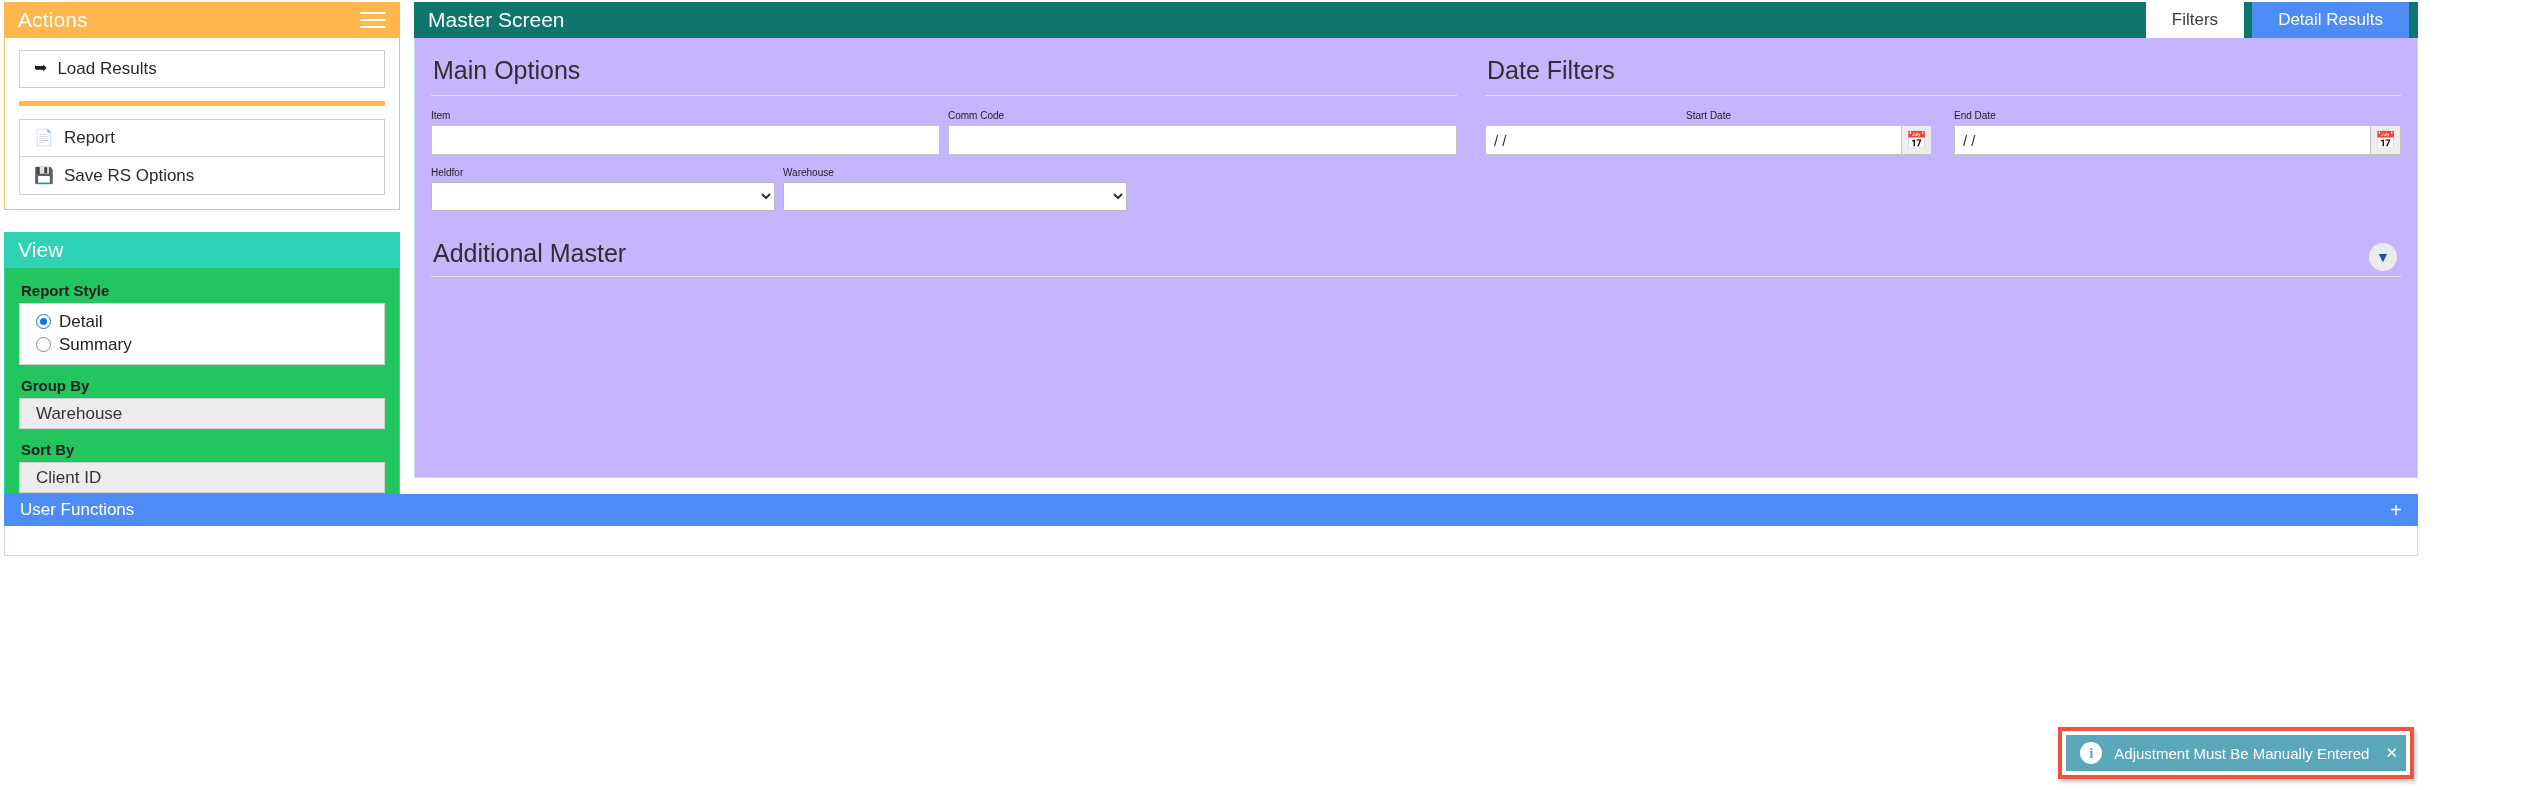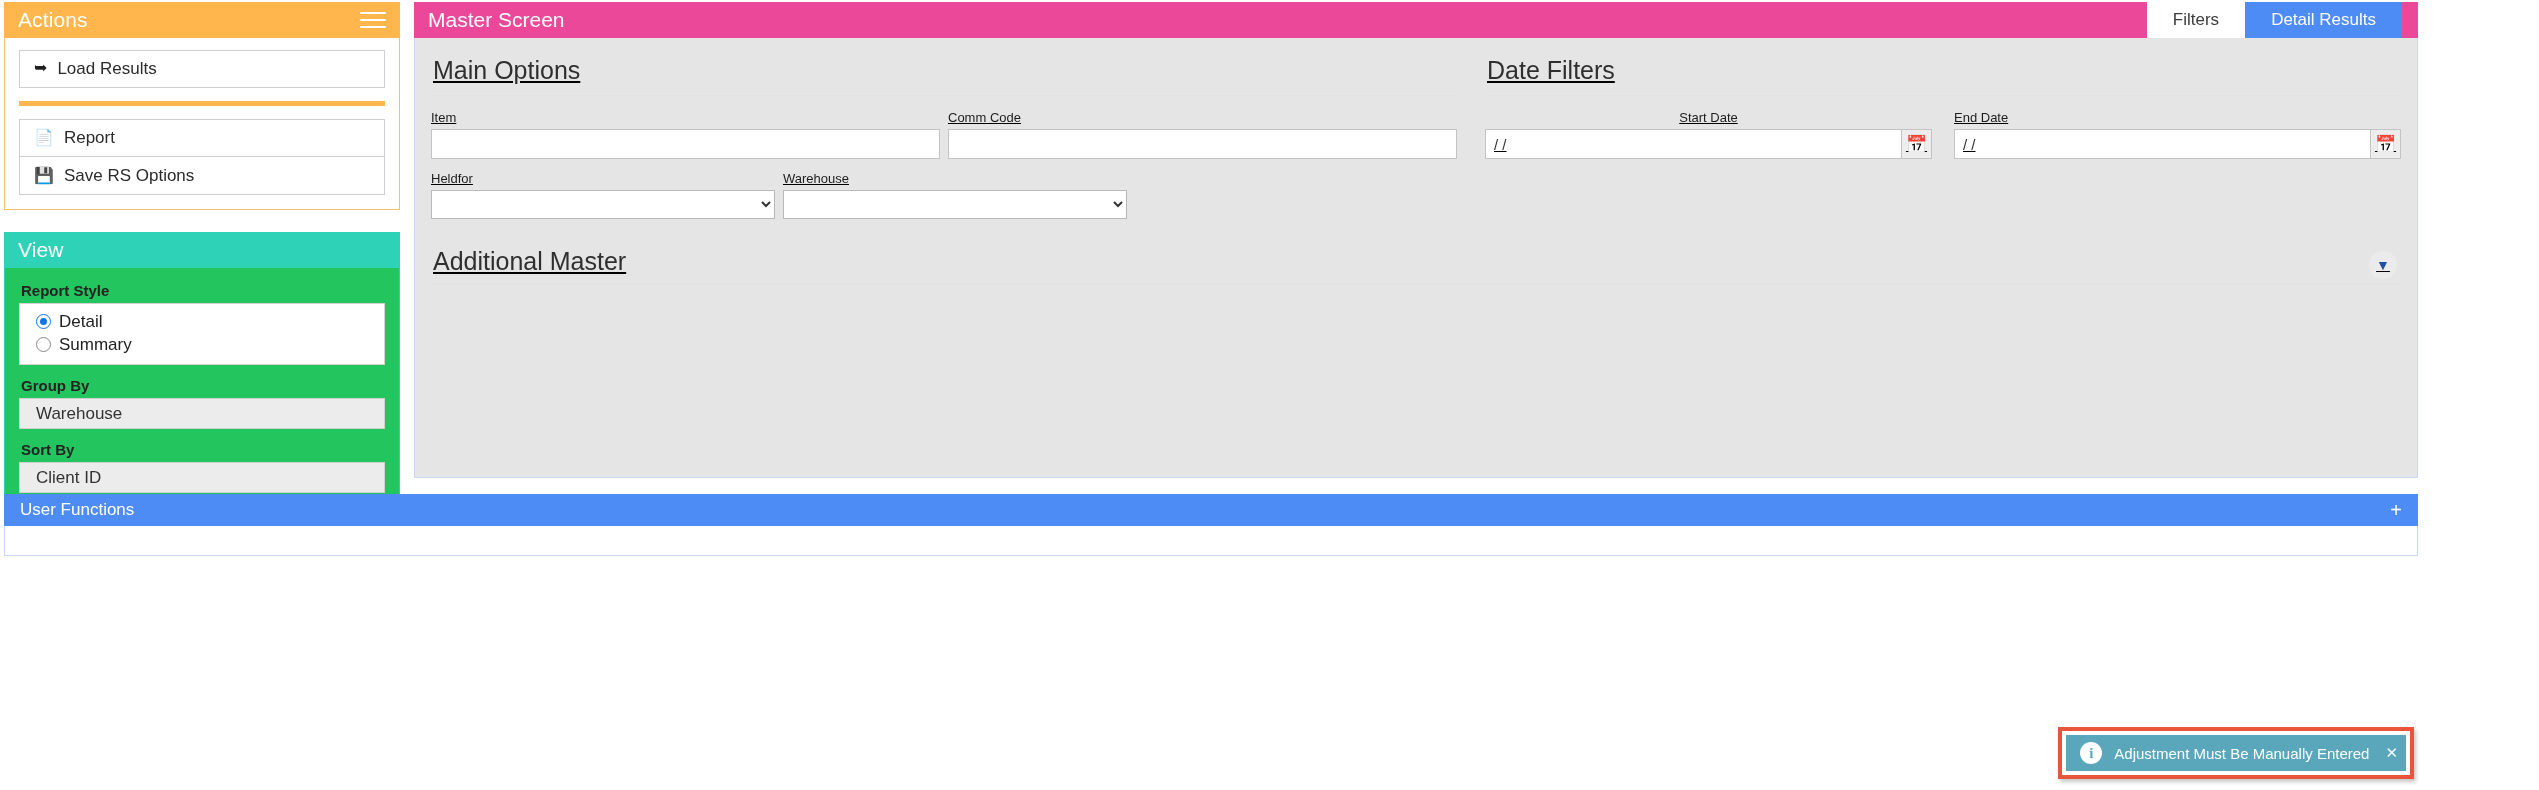--- a/index.html
+++ b/index.html
@@ -67,47 +67,47 @@
     border:1px solid #cfcfcf; background:#ececec; height:31px;
     display:flex; align-items:center; padding-left:16px;
     font-size:17px; color:#333;
   }
   .mt10 { margin-top:12px; }
 
   
   .main-col { position:absolute; left:414px; top:2px; right:4px; }
 
   .mtitlebar {
-    height:36px; background:#ec4899; display:flex; align-items:center;
+    height:36px; background:#0f766e; display:flex; align-items:center;
     position:relative;
   }
   .mtitle { color:#fff; font-size:21px; padding-left:14px; }
-  .tabs { position:absolute; right:16px; top:0; height:36px; display:flex; align-items:flex-end; }
+  .tabs { position:absolute; right:9px; top:0; height:36px; display:flex; align-items:flex-end;gap:8px; }
   .tab {
     height:36px; display:flex; align-items:center; padding: 0 26px;
     font-size:17px; cursor:pointer;
   }
   .tab.active { background:#fff; color:#3c3c3c; }
   .tab.idle { background:#4d8bf5; color:#fff; }
 
   .mbody {
-    border:1px solid #c9d8f2; border-top:none; background:#e5e5e5;
-    padding: 16px 16px 22px 16px; min-height: 440px; text-decoration: underline;
+    border:1px solid #c9d8f2; border-top:none; background:#c4b5fd;
+    padding: 16px 16px 22px 16px; min-height: 440px;
   }
 
   .section-grid { display:flex; gap:0; }
   .sec-left { width: 1050px; padding-right: 24px; }
   .sec-right { flex:1; padding-left: 4px;}
 
   .sec-title { font-size:25px; color:#2f2f2f; padding: 2px 0 10px 2px; }
   .sec-rule { border-bottom:1px solid #e2e2e2; margin-bottom: 14px; }
 
   .row { display:flex; }
   .col { display:flex; flex-direction:column; }
-  .lbl { font-size:13px; color:#1d1d1d; margin-bottom:4px; }
+  .lbl { font-size:10px; color:#1d1d1d; margin-bottom:4px; }
   .inp {
     border:1px solid #c3c3c3; background:#fff; height:30px;
     font-size:15px; color:#333; padding:0 8px; width:100%;
     font-family:"Liberation Sans", sans-serif;
   }
   .inp::placeholder { color:#c96a2a; }
   .sel {
     border:1px solid #b9b9b9; background:#fff; height:29px; width:100%;
     font-size:15px; color:#333; font-family:"Liberation Sans", sans-serif;
   }

